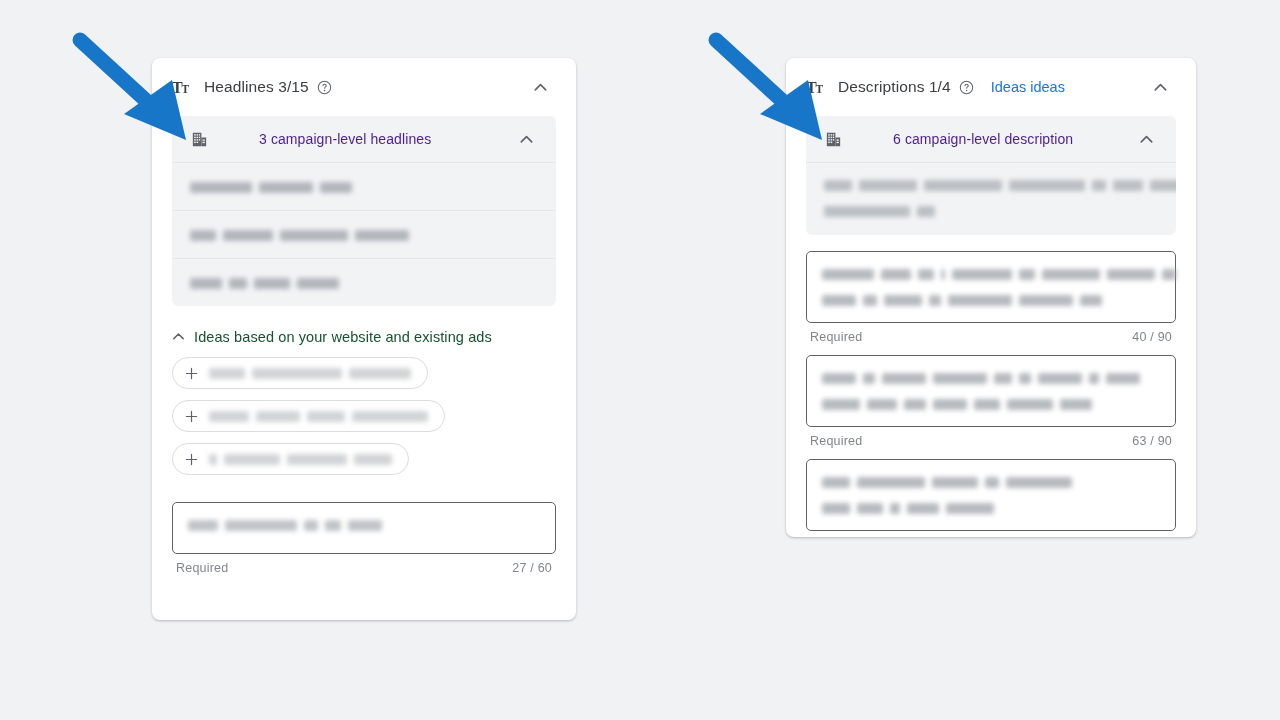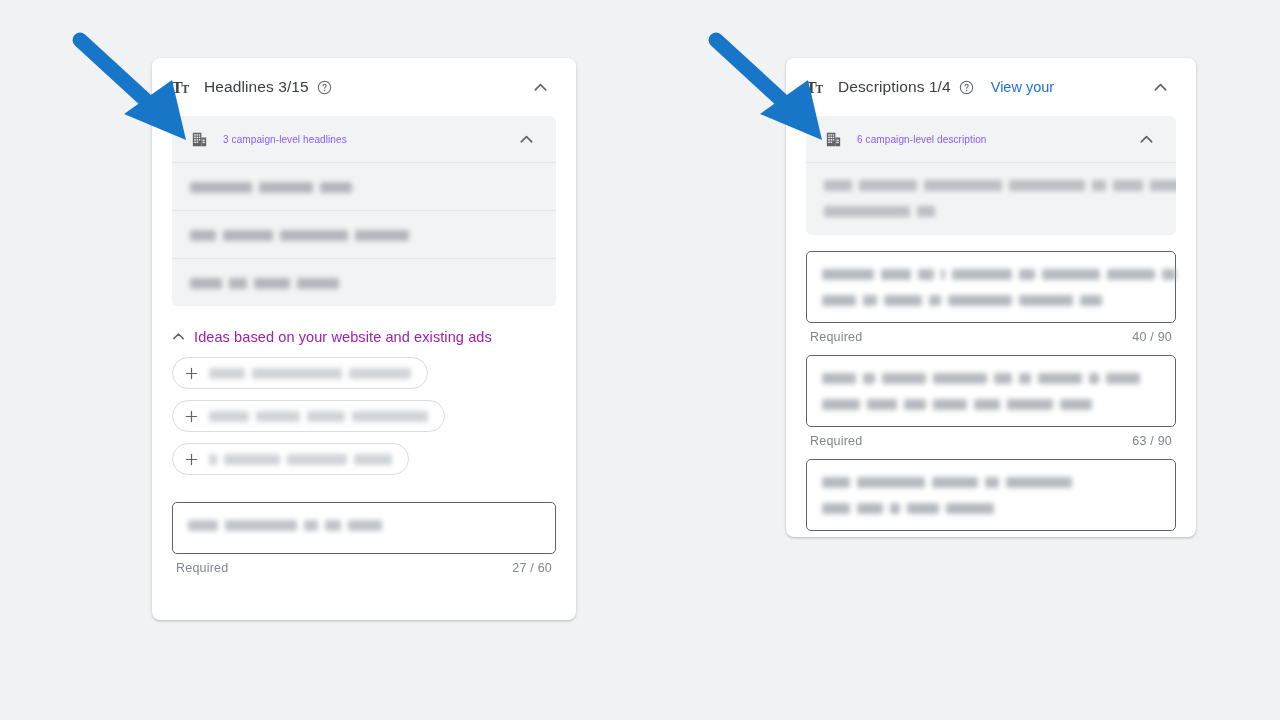--- a/index.html
+++ b/index.html
@@ -60,21 +60,21 @@
     overflow: hidden;
   }
   .camp-head {
     display: flex;
     align-items: center;
     height: 46px;
     padding: 0 16px 0 18px;
     cursor: pointer;
   }
   .camp-head .bldg { margin-right: 14px; display:flex; align-items:center; }
-  .camp-label { font-size: 10px; color: #8b5cf6; letter-spacing: .1px; }
+  .camp-label { font-size: 14px; color: #4c1d95; letter-spacing: .1px; margin-left: 36px; }
 
   .camp-row {
     border-top: 1px solid #e4e6e8;
     height: 48px;
     display: flex;
     align-items: center;
     padding: 0 18px;
   }
   .camp-desc-row {
     border-top: 1px solid #e4e6e8;
@@ -98,21 +98,21 @@
   .blur.light { opacity: .45; }
 
   
   .ideas-head {
     display: flex;
     align-items: center;
     padding: 22px 20px 0 18px;
     cursor: pointer;
   }
   .ideas-head .chev { margin-right: 7px; display:flex; align-items:center; }
-  .ideas-head-label { font-size: 14.5px; color: #a21caf; letter-spacing: .1px; }
+  .ideas-head-label { font-size: 14.5px; color: #14532d; letter-spacing: .1px; }
 
   .chip-wrap { padding: 12px 20px 0 20px; }
   .chip {
     display: inline-flex;
     align-items: center;
     height: 32px;
     border: 1px solid #dadce0;
     border-radius: 16px;
     padding: 0 16px 0 11px;
     margin-bottom: 11px;
@@ -310,21 +310,21 @@
         </svg>
       </span>
       <span class="head-title">Descriptions 1/4</span>
       <span class="help-icon">
         <svg width="15" height="15" viewBox="0 0 16 16">
           <circle cx="8" cy="8" r="6.6" fill="none" stroke="#5f6368" stroke-width="1.1"></circle>
           <path d="M6.4 6.1c0-1 .8-1.6 1.7-1.6 1 0 1.7.6 1.7 1.5 0 .8-.5 1.1-1 1.5-.5.4-.6.7-.6 1.2" fill="none" stroke="#5f6368" stroke-width="1.1" stroke-linecap="round"></path>
           <circle cx="8.1" cy="11.2" r=".85" fill="#5f6368"></circle>
         </svg>
       </span>
-      <span class="view-ideas">View your</span>
+      <span class="view-ideas">Ideas ideas</span>
       <span class="head-spacer"></span>
       <span class="collapse-btn">
         <svg width="19" height="19" viewBox="0 0 20 20">
           <path d="M4.5 12.5L10 7l5.5 5.5" fill="none" stroke="#5f6368" stroke-width="1.7" stroke-linecap="round" stroke-linejoin="round"></path>
         </svg>
       </span>
     </div>
 
     <div class="camp-block">
       <div class="camp-head">

